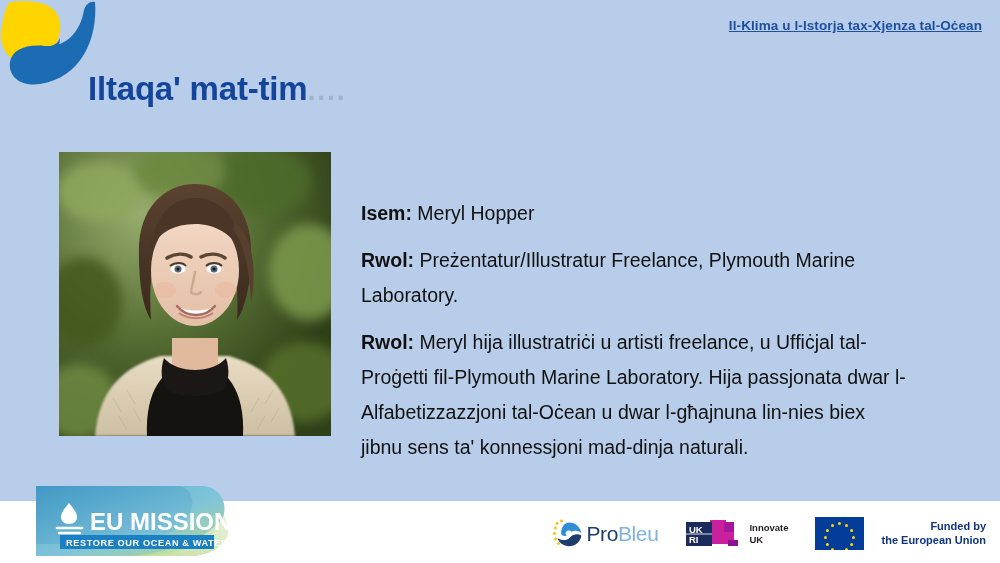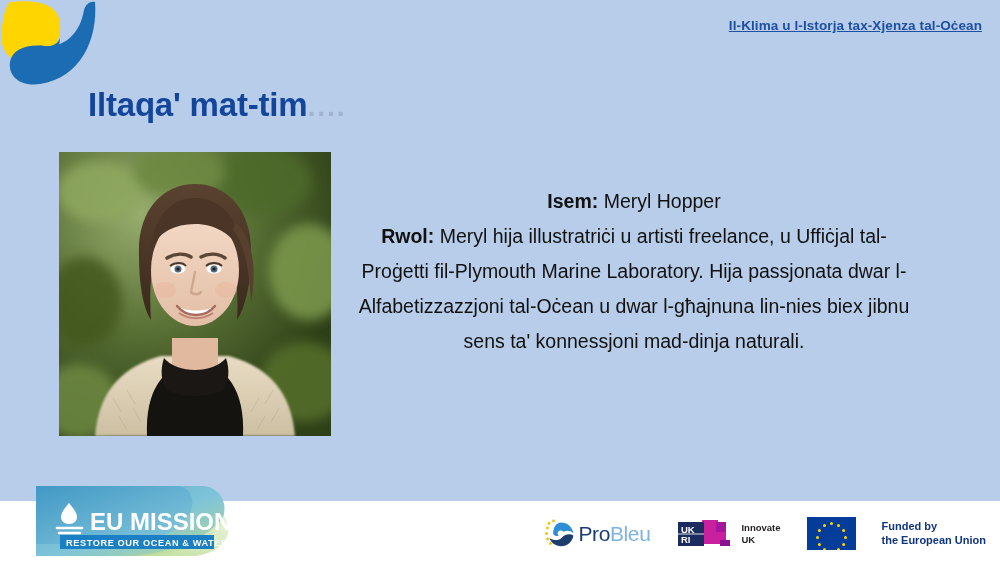--- a/index.html
+++ b/index.html
@@ -17,39 +17,39 @@
 
   
   .header-title{
     position:absolute;right:18px;top:18px;
     font-size:13.5px;font-weight:bold;color:#1f4fa0;
     letter-spacing:.1px;white-space:nowrap;text-decoration:underline;
   }
 
   
   .slide-title{
-    position:absolute;left:88px;top:86px;
+    position:absolute;left:88px;top:70px;
     font-size:33px;font-weight:bold;color:#13459b;
     letter-spacing:-.2px;white-space:nowrap;
   }
   .slide-title .dots{color:#9fb3cd;font-weight:bold;letter-spacing:2px;font-size:28px;}
 
   
   .photo-frame{
     position:absolute;left:59px;top:152px;width:272px;height:284px;
     overflow:hidden;background:#2b3a22;
   }
   .photo-frame svg{display:block;width:272px;height:284px;}
 
   
   .bio{
     position:absolute;left:349px;top:184px;width:570px;
     font-size:19.5px;line-height:35px;color:#111111;
   }
-  .bio p{margin:0;text-align:center;}
+  .bio p{margin:12px;}
   .bio .lbl{font-weight:bold;}
 
   
   .footer{
     position:absolute;left:0;bottom:0;width:1000px;height:62px;background:#ffffff;
   }
   .eumissions{position:absolute;left:8px;bottom:0;width:205px;height:77px;overflow:hidden;margin-left:28px;}
   .eumissions svg{display:block;}
 
   .footer-logos{
@@ -60,21 +60,21 @@
 
   .probleu-text{font-size:21px;font-weight:normal;letter-spacing:-.4px;margin-left:4px;}
   .probleu-text .pro{color:#1c3d6e;}
   .probleu-text .bleu{color:#7fb3e0;}
 
   .ukri-side{
     margin-left:7px;font-size:9.5px;line-height:11.5px;color:#231f20;font-weight:700;
   }
 
   .eu-side{
-    margin-left:26px;font-size:11px;line-height:13.5px;color:#10357f;font-weight:bold;
+    margin-left:18px;font-size:11px;line-height:13.5px;color:#10357f;font-weight:bold;text-align:right;
   }
 </style>
 </head>
 <body>
 
 <div class="slide">
 
   <div class="brandmark">
     <svg width="108" height="92" viewBox="0 0 108 92" xmlns="http://www.w3.org/2000/svg">
       <path d="M10,2 C46,-2 62,8 60,30 C58,52 42,64 22,62 C6,60 -2,44 2,26 C4,14 6,6 10,2 Z" fill="#ffd500"></path>
@@ -166,20 +166,21 @@
       <ellipse cx="167" cy="138" rx="11" ry="8" fill="#e9b59b" opacity=".5"></ellipse>
 
       <g opacity=".35" stroke="#b3a384" stroke-width="1.1" fill="none">
         <path d="M54,246 l8,14 M68,238 l8,14 M60,264 l8,14 M74,256 l8,14 M200,246 l-8,14 M214,238 l-8,14 M206,264 l-8,14 M220,256 l-8,14"></path>
       </g>
     </svg>
   </div>
 
   <div class="bio">
     <p><span class="lbl">Isem:</span><span> Meryl Hopper</span></p>
+    <p><span class="lbl">Rwol:</span><span> Preżentatur/Illustratur Freelance, Plymouth Marine Laboratory.</span></p>
     <p><span class="lbl">Rwol:</span><span> Meryl hija illustratriċi u artisti freelance, u Uffiċjal tal-Proġetti fil-Plymouth Marine Laboratory. Hija passjonata dwar l-Alfabetizzazzjoni tal-Oċean u dwar l-għajnuna lin-nies biex jibnu sens ta' konnessjoni mad-dinja naturali.</span></p>
   </div>
 
   <div class="footer">
 
     <div class="eumissions">
       <svg width="205" height="70" viewBox="0 0 205 70" xmlns="http://www.w3.org/2000/svg">
         <defs>
           <linearGradient id="emg1" x1="0" y1="0" x2="1" y2="1">
             <stop offset="0%" stop-color="#5aa9cf"></stop>

